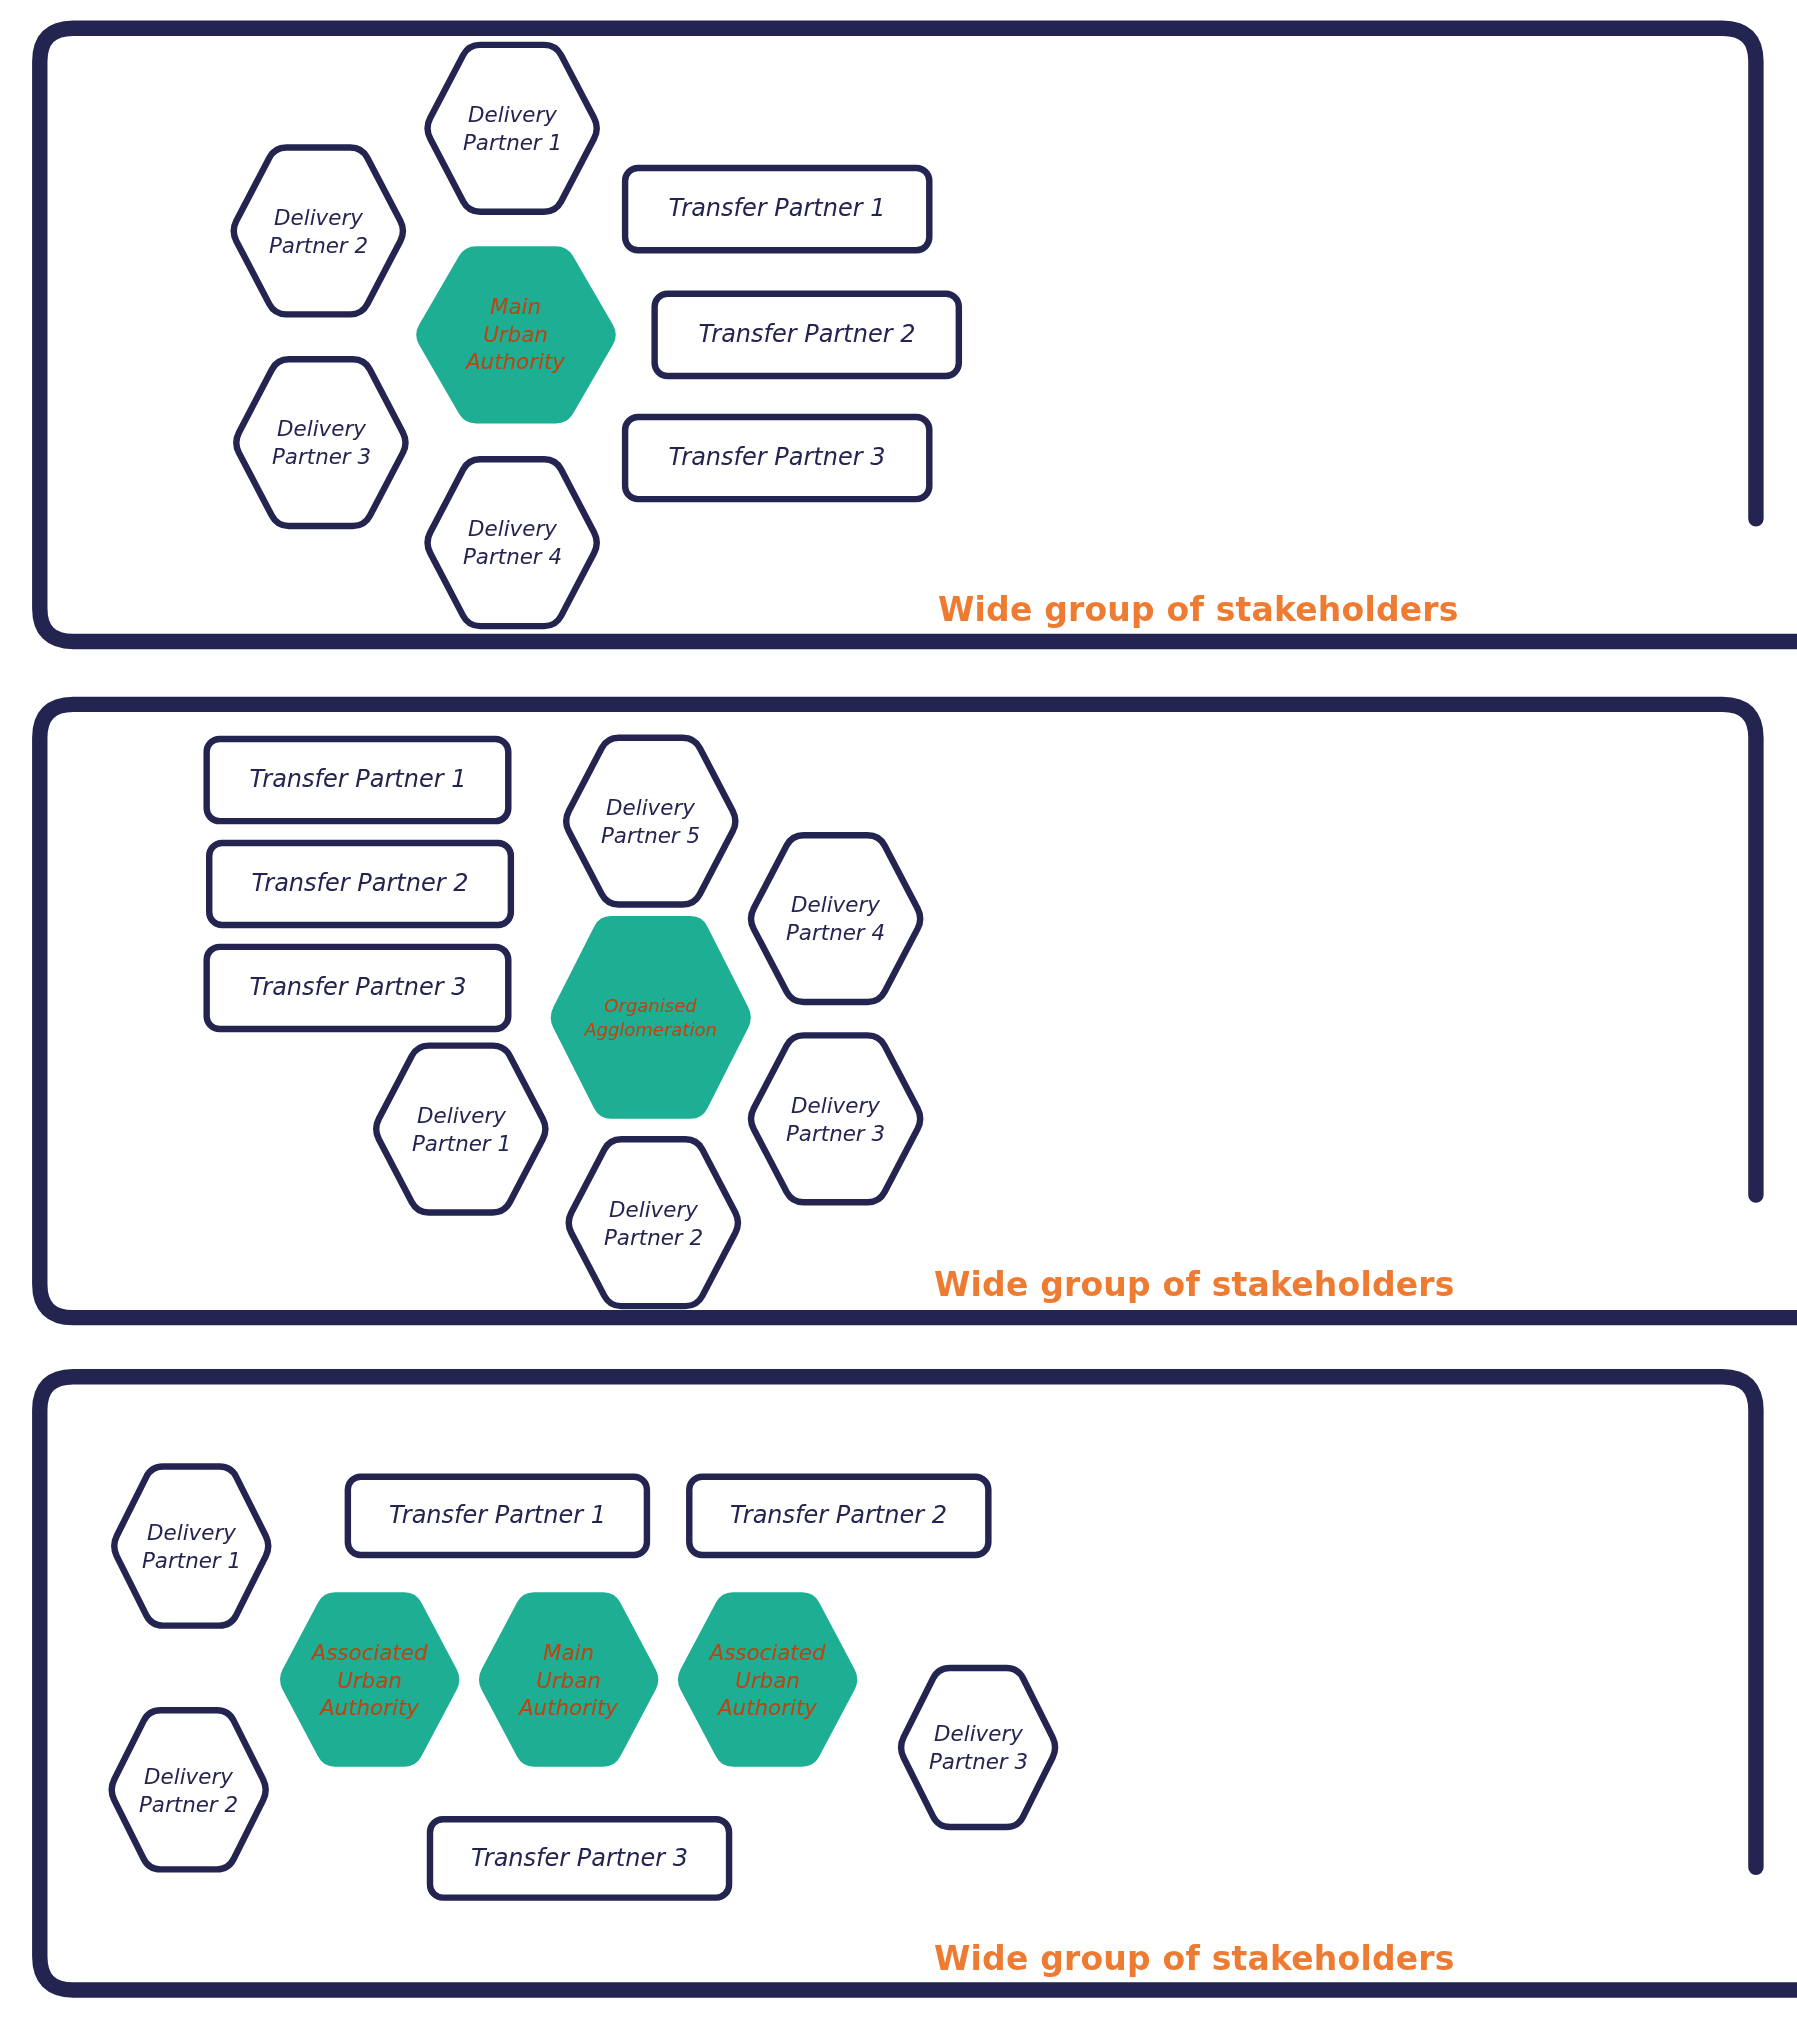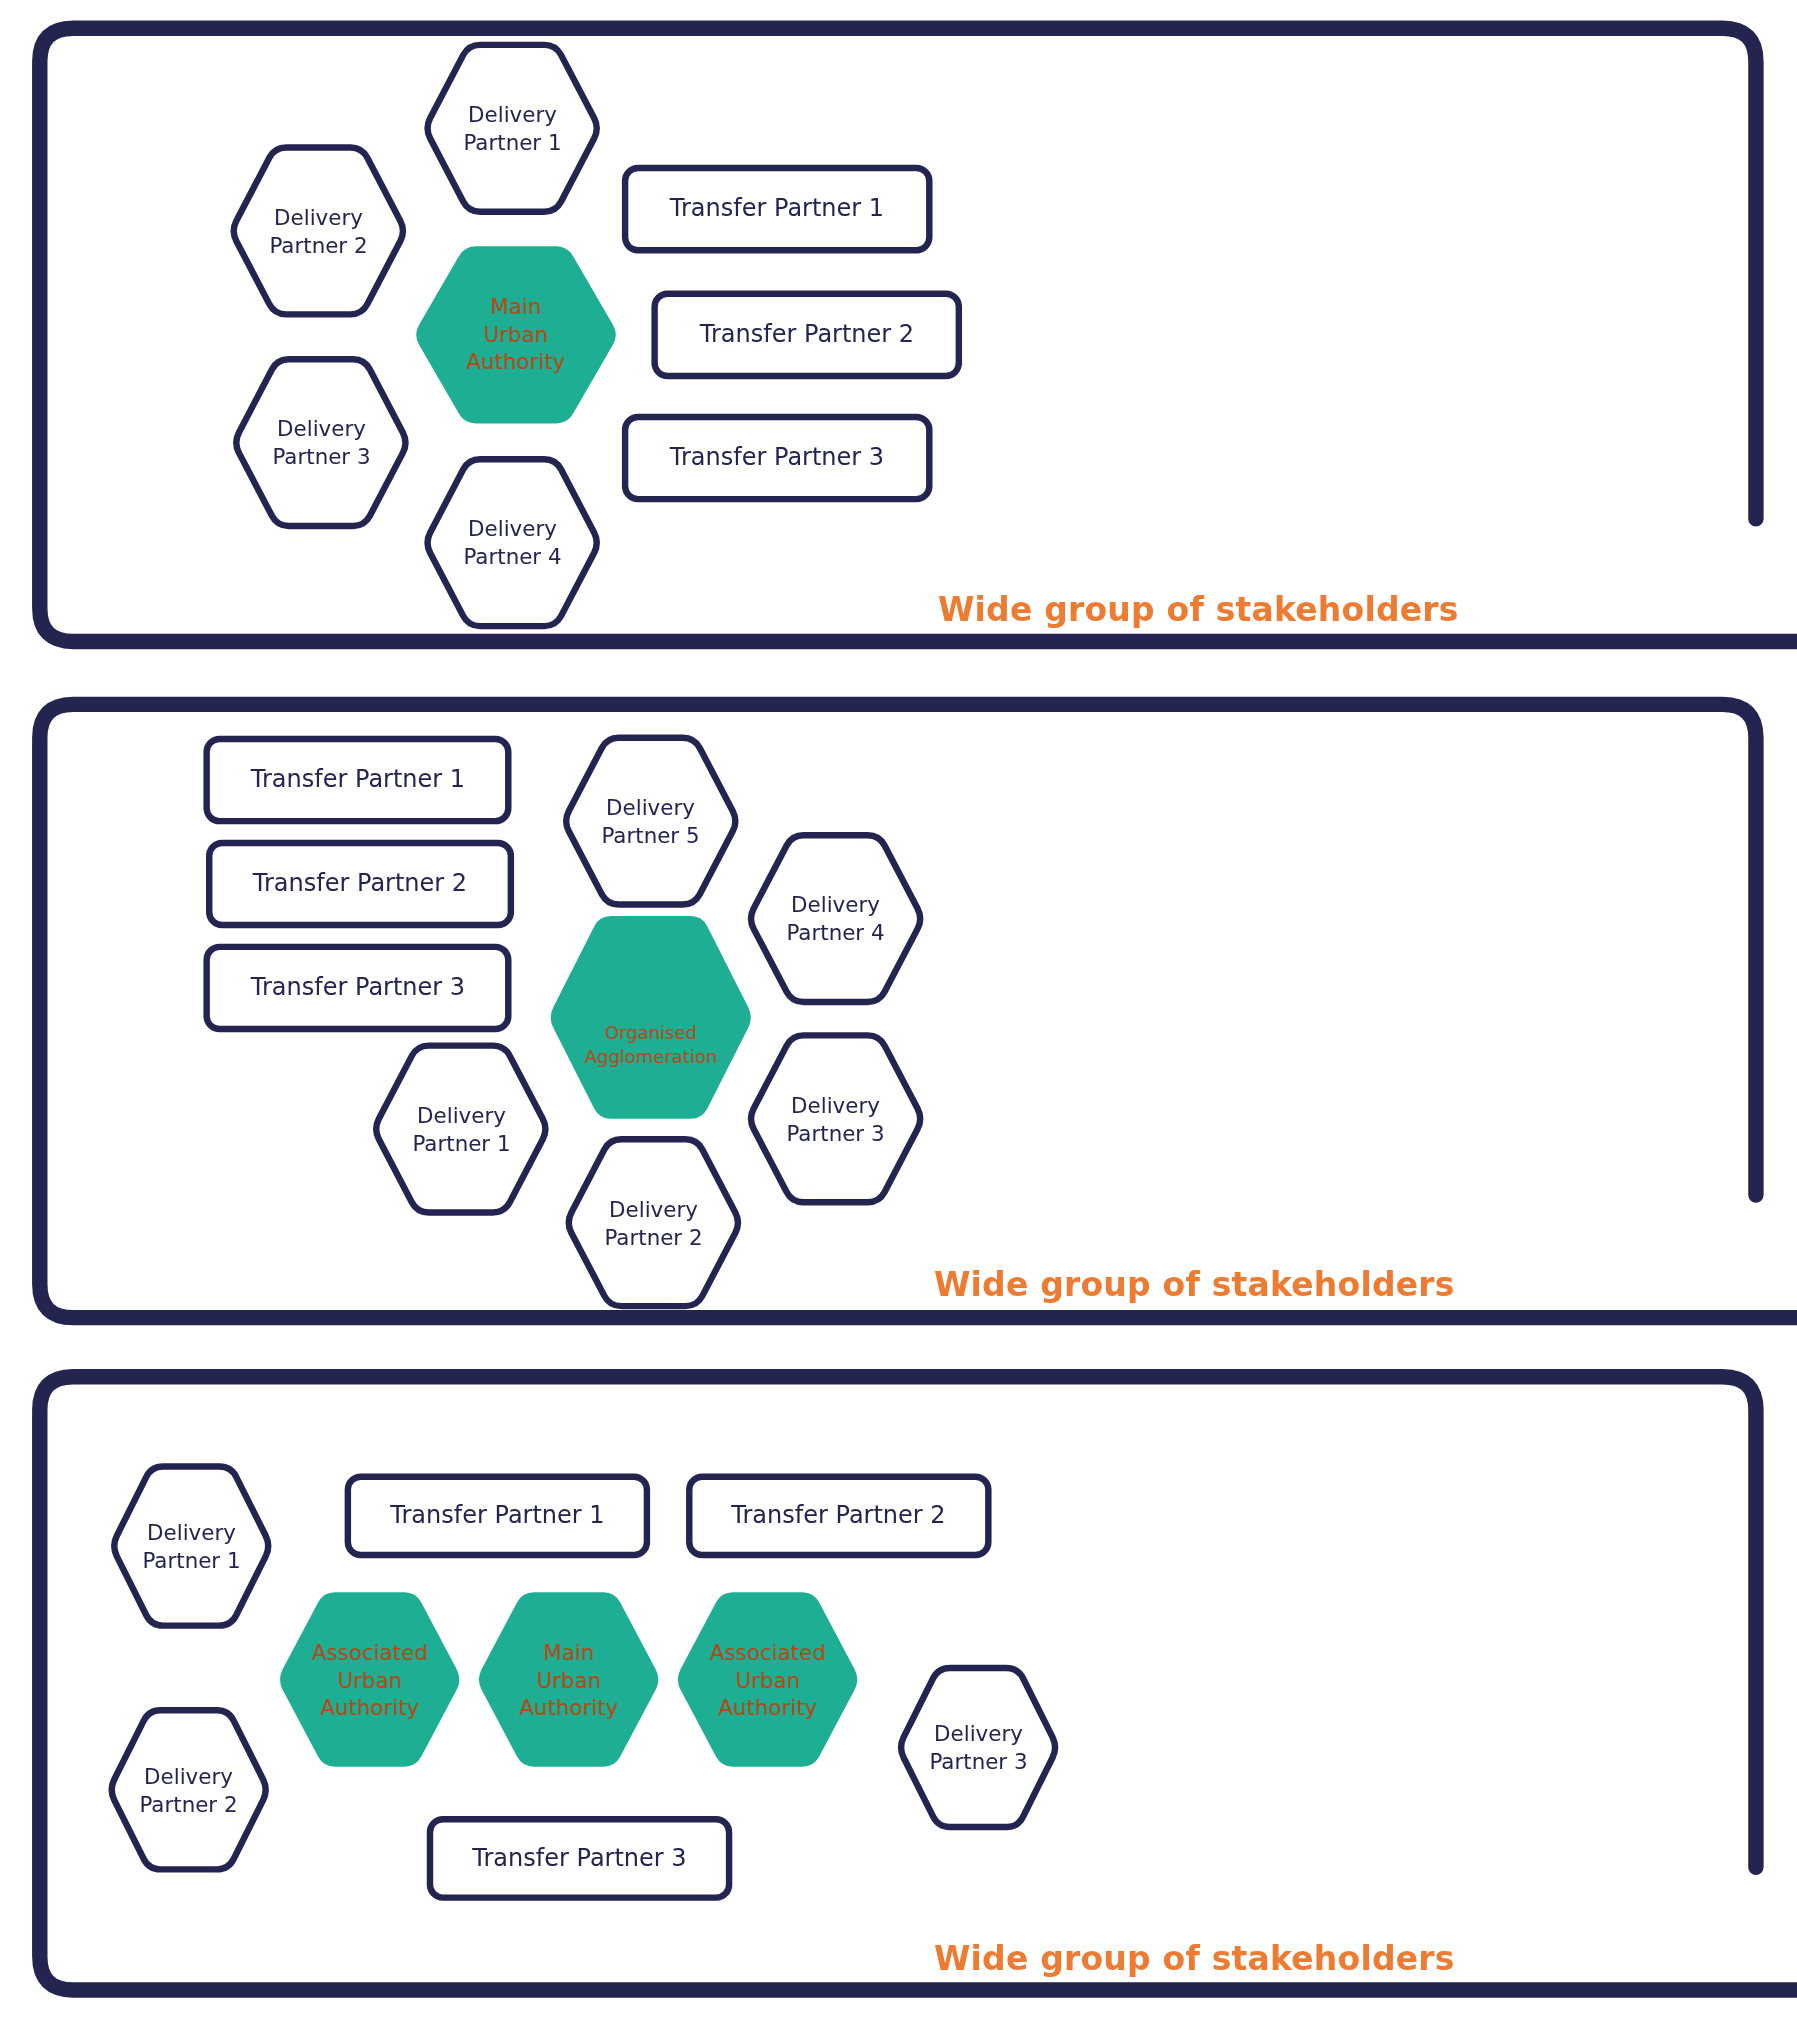--- a/index.html
+++ b/index.html
@@ -28,20 +28,21 @@
   }
   .node-label {
     position: absolute;
     display: flex;
     align-items: center;
     justify-content: center;
     text-align: center;
     line-height: 1.30;
     pointer-events: none;
     white-space: pre-line;
+    font-style: italic;
   }
   .lbl-dark { color: #232450; }
   .lbl-light { color: #c2410c; }
   .caption {
     position: absolute;
     color: #ED7B32;
     font-weight: bold;
     font-size: 33px;
     letter-spacing: 0.2px;
     white-space: nowrap;
@@ -104,21 +105,21 @@
       <div class="node-label lbl-dark" style="left: 425px; top: 459px; width: 175px; height: 167px; font-size: 21.4px;">Delivery
 Partner 4</div>
       <div class="caption" style="left: 938px; top: 590px;">Wide group of stakeholders</div>
       <div class="node-label lbl-dark" style="left: 207px; top: 739px; width: 302px; height: 82px; font-size: 24px;">Transfer Partner 1</div>
       <div class="node-label lbl-dark" style="left: 209px; top: 843px; width: 302px; height: 82px; font-size: 24px;">Transfer Partner 2</div>
       <div class="node-label lbl-dark" style="left: 207px; top: 947px; width: 302px; height: 82px; font-size: 24px;">Transfer Partner 3</div>
       <div class="node-label lbl-dark" style="left: 563px; top: 738px; width: 175px; height: 167px; font-size: 21.4px;">Delivery
 Partner 5</div>
       <div class="node-label lbl-dark" style="left: 748px; top: 835px; width: 175px; height: 167px; font-size: 21.4px;">Delivery
 Partner 4</div>
-      <div class="node-label lbl-light" style="left: 548px; top: 916px; width: 205px; height: 203px; font-size: 18px; margin-top: 27px;">Organised
+      <div class="node-label lbl-light" style="left: 548px; top: 916px; width: 205px; height: 203px; font-size: 18px;">Organised
 Agglomeration</div>
       <div class="node-label lbl-dark" style="left: 374px; top: 1046px; width: 175px; height: 167px; font-size: 21.4px;">Delivery
 Partner 1</div>
       <div class="node-label lbl-dark" style="left: 748px; top: 1036px; width: 175px; height: 167px; font-size: 21.4px;">Delivery
 Partner 3</div>
       <div class="node-label lbl-dark" style="left: 566px; top: 1140px; width: 175px; height: 167px; font-size: 21.4px;">Delivery
 Partner 2</div>
       <div class="caption" style="left: 934px; top: 1265px;">Wide group of stakeholders</div>
       <div class="node-label lbl-dark" style="left: 348px; top: 1477px; width: 299px; height: 78px; font-size: 24px;">Transfer Partner 1</div>
       <div class="node-label lbl-dark" style="left: 689px; top: 1477px; width: 299px; height: 78px; font-size: 24px;">Transfer Partner 2</div>

